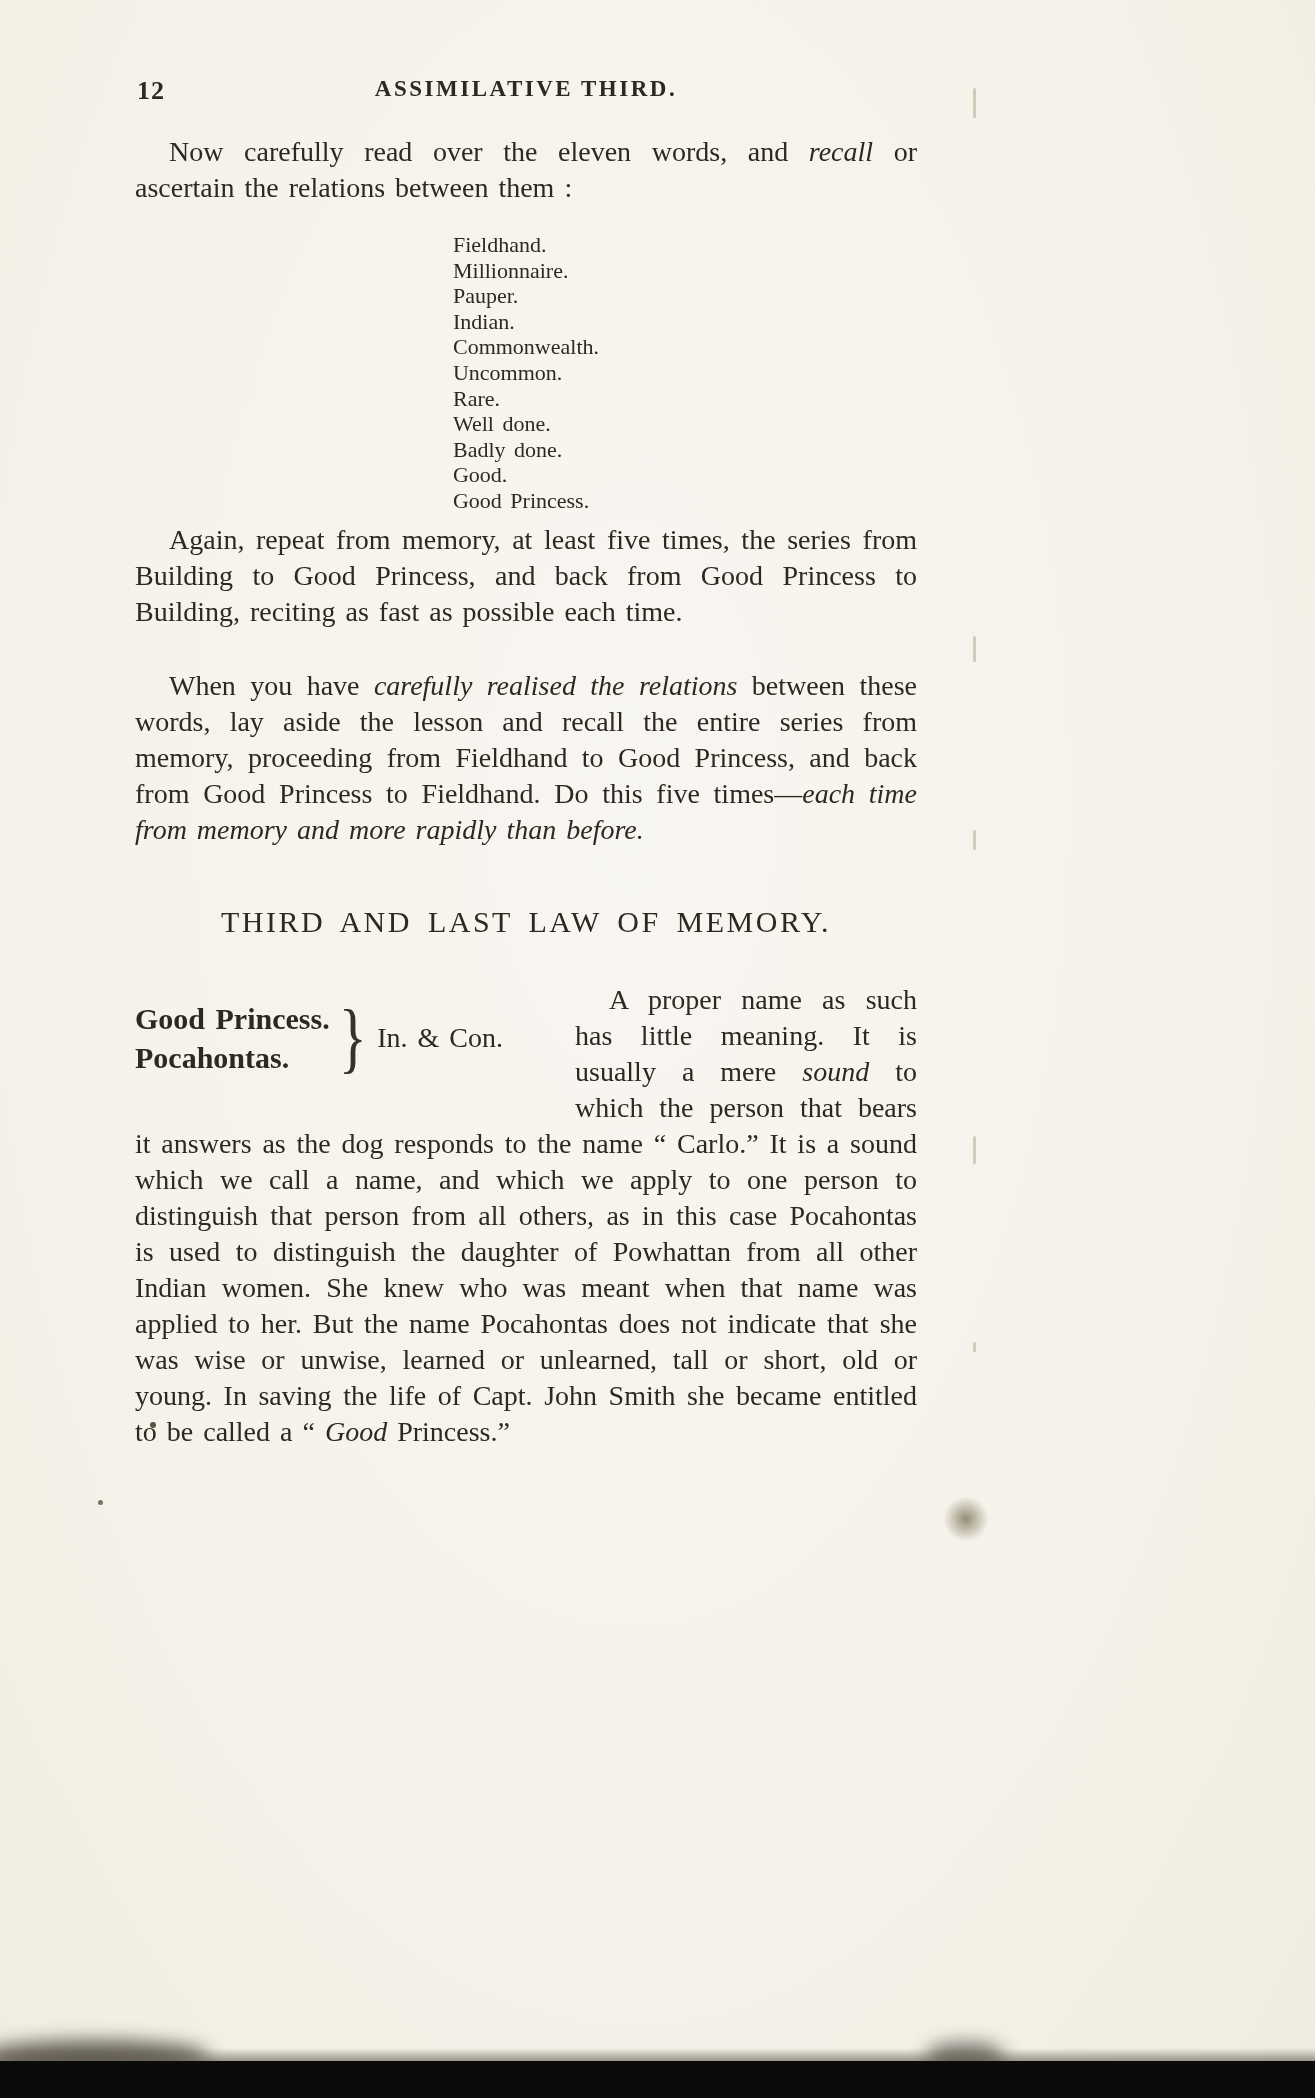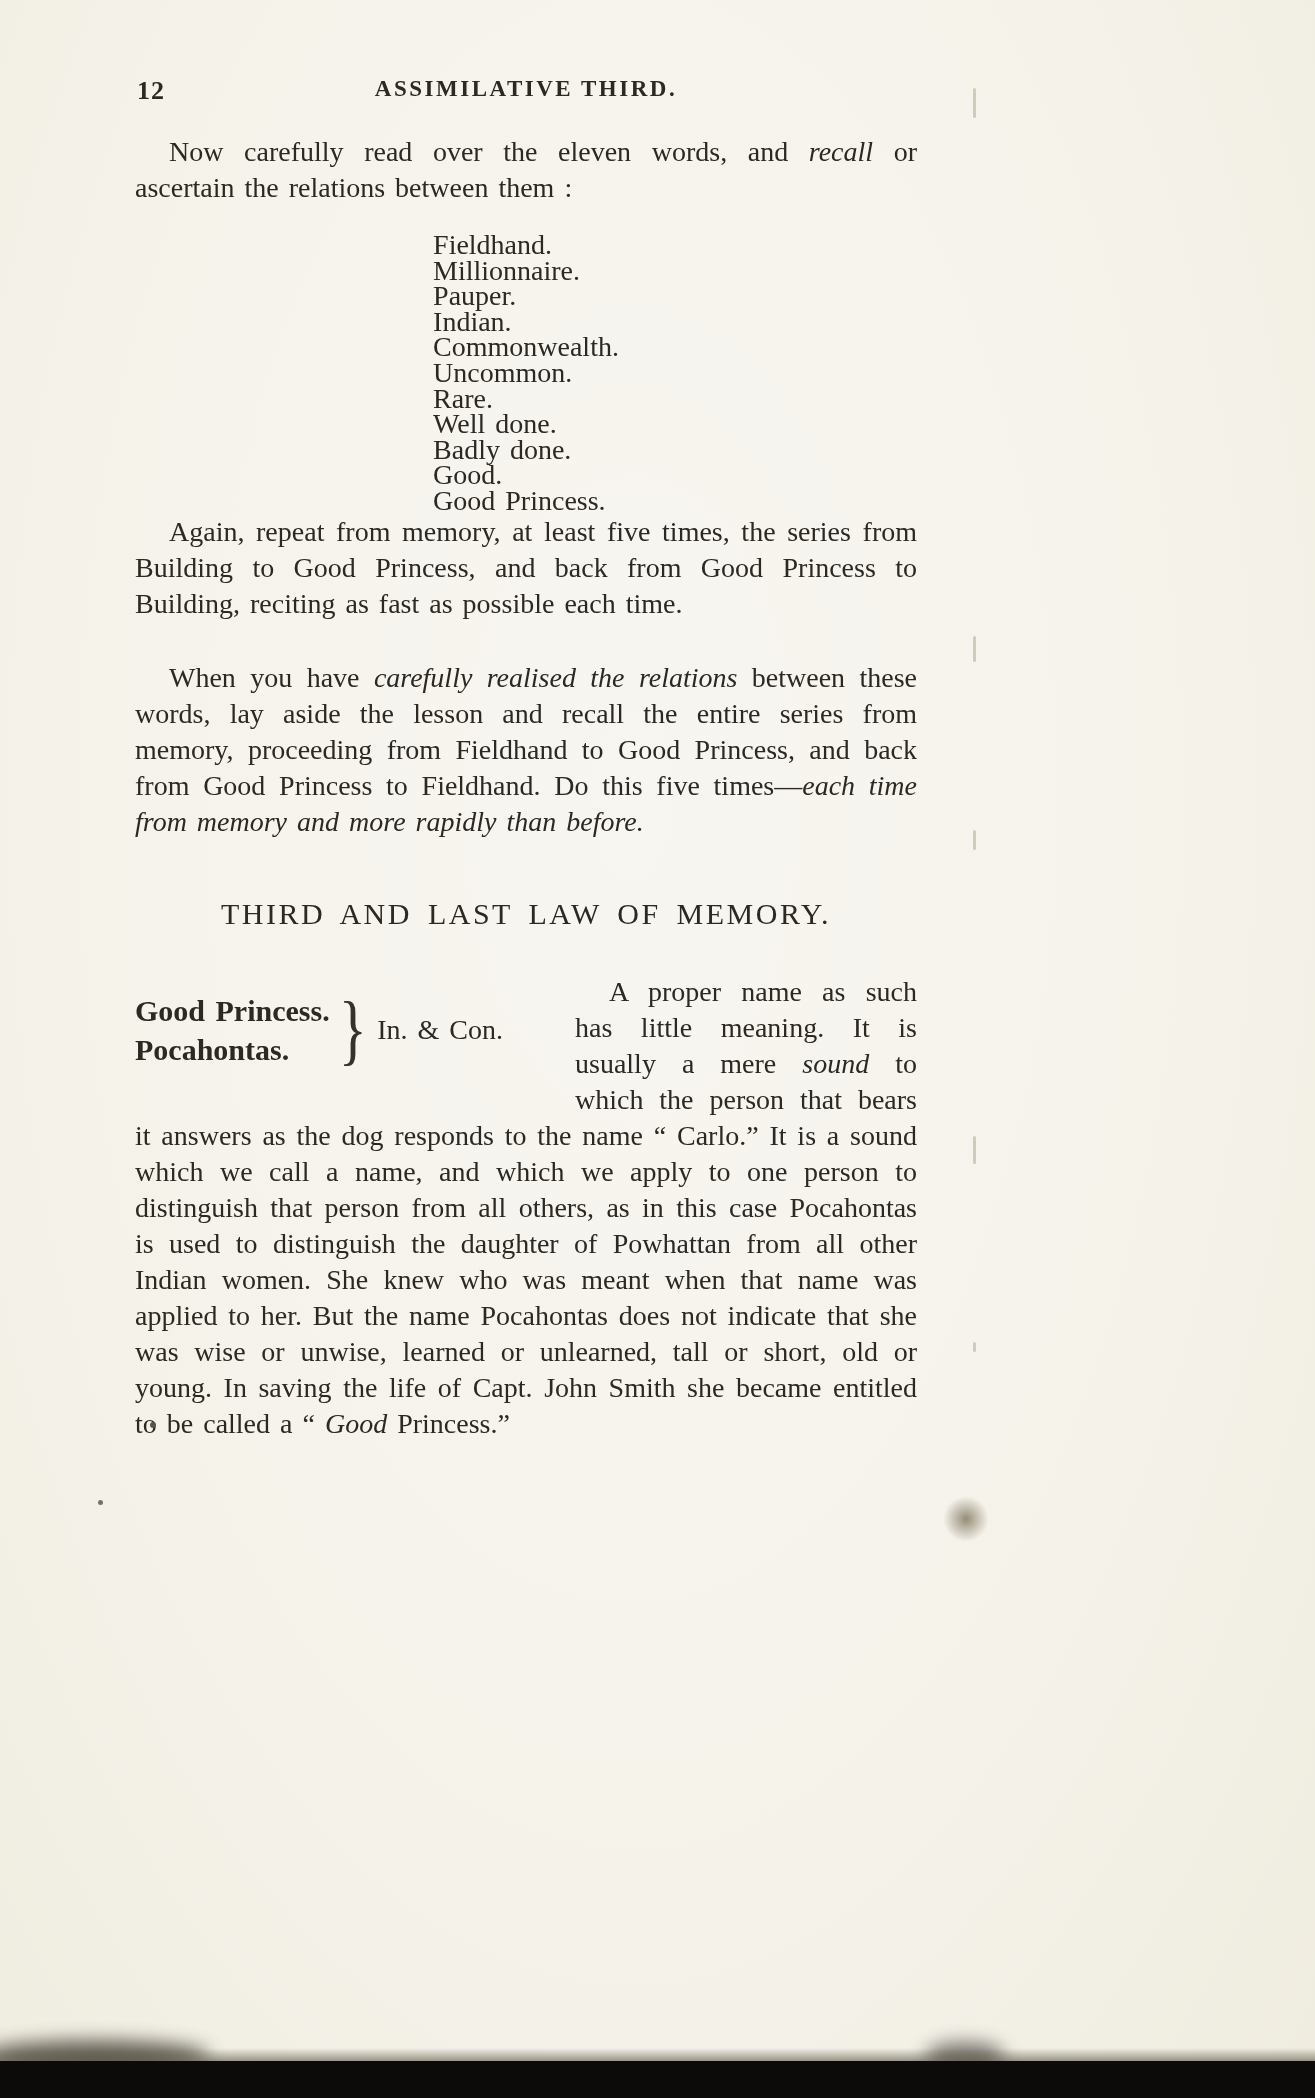--- a/index.html
+++ b/index.html
@@ -18,23 +18,23 @@
   .running-head{position:relative;height:34px;margin-bottom:28px;}
   .page-number{position:absolute;left:2px;top:4px;font-weight:bold;font-size:26px;letter-spacing:1px;}
   .running-title{position:absolute;left:0;right:0;text-align:center;top:4px;font-weight:bold;font-size:23px;letter-spacing:2.5px;}
 
   .body-text{font-size:28px;line-height:36px;text-align:justify;word-spacing:3px;}
   p{margin:0;}
   .ind{text-indent:34px;}
   .it{font-style:italic;}
 
   .word-list{
-    list-style:none;margin:26px auto 0;padding:0;
+    list-style:none;margin:26px auto 8px;padding:0;
     width:max-content;
-    font-size:28px;line-height:25.6px;
+    font-size:22px;line-height:25.6px;
     text-align:left;
   }
   .practice-1{margin-top:38px;}
   .section-heading{
     margin-top:56px;
     text-align:center;
     font-size:30px;letter-spacing:2.5px;
     font-weight:normal;
     word-spacing:6px;
   }

